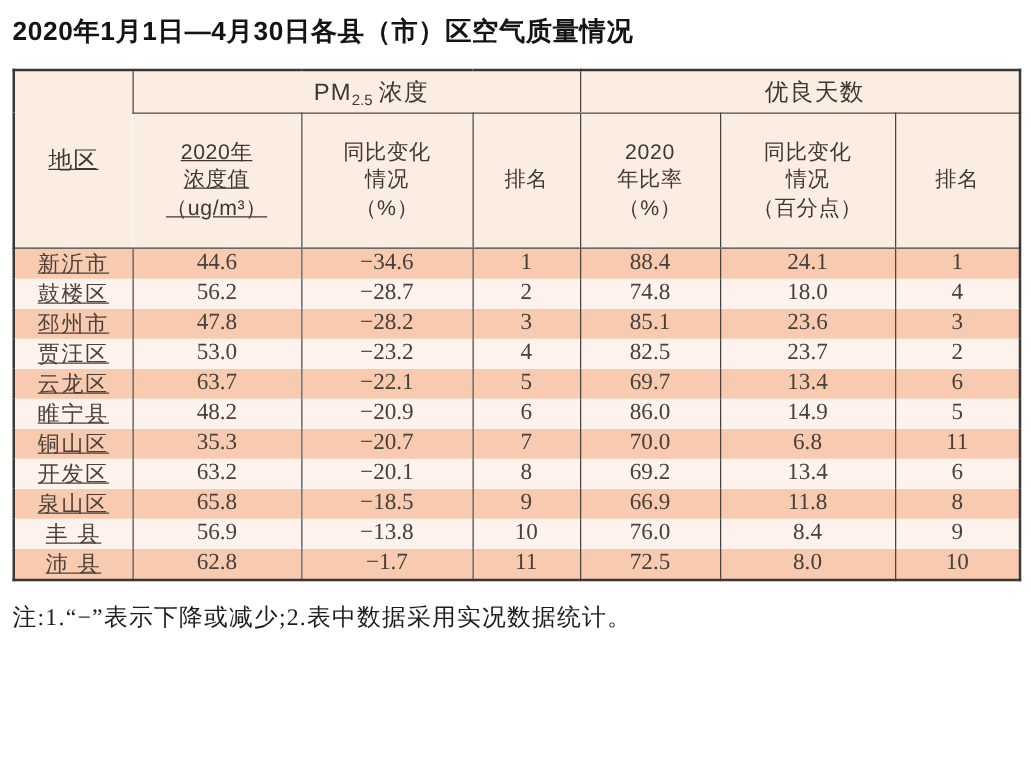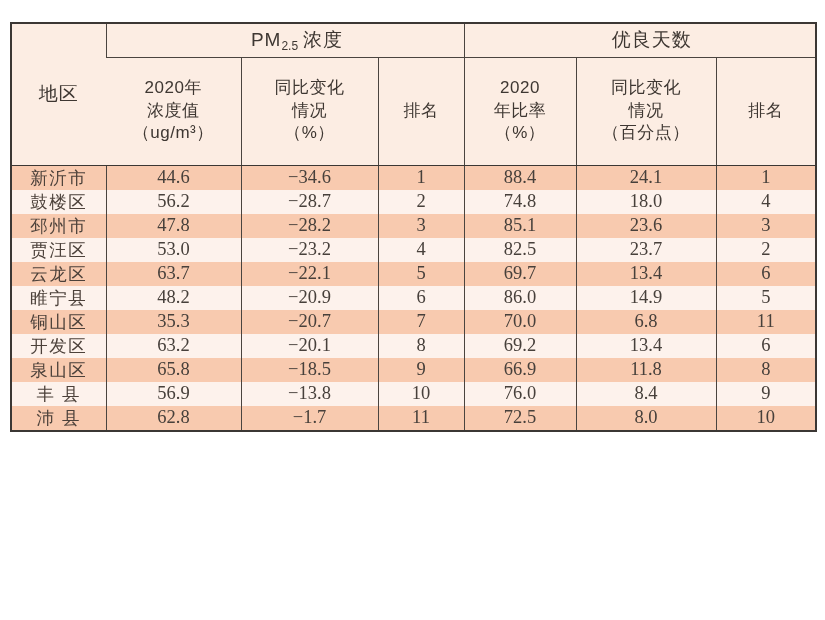--- a/index.html
+++ b/index.html
@@ -18,21 +18,21 @@
     width:805px;margin:16px 0 0 2px;
     border:2px solid #3b3734;
   }
   table.air th, table.air td{
     padding:0;text-align:center;vertical-align:middle;
     overflow:hidden;
   }
   
   table.air col{}
   table.air th, table.air td{border-left:1px solid #4a443f;}
-  table.air th:first-child, table.air td:first-child{border-left:none;}
+  table.air th:first-child, table.air td:first-child{border-left:none;text-decoration:underline;}
 
   thead th{
     background:#fcede3;color:#3e3732;font-weight:normal;
   }
   tr.group-row{height:34px;}
   tr.group-row th{font-size:19px;letter-spacing:1px;}
   tr.group-row th.groupcell{border-bottom:1px solid #4a443f;padding-left:24px;}
   tr.sub-row{height:108px;}
   tr.sub-row th{
     font-size:17px;line-height:1.32;letter-spacing:0.5px;
@@ -59,20 +59,21 @@
   .footnote{
     margin:16px 0 0 2px;
     font-family:"Liberation Serif","DejaVu Serif",serif;
     font-size:19px;color:#1d1d1d;letter-spacing:1px;
   }
 </style>
 </head>
 <body>
 
 <div class="page">
+  <div class="title">2020年1月1日—4月30日各县（市）区空气质量情况</div>
 
   <table class="air">
     <colgroup>
       <col style="width:95px">
         <col style="width:135px">
         <col style="width:137px">
       <col style="width:86px">
         <col style="width:112px">
         <col style="width:140px">
       <col style="width:100px">
@@ -196,13 +197,14 @@
         <td class="num">62.8</td>
         <td class="num">−1.7</td>
         <td class="num">11</td>
         <td class="num">72.5</td>
         <td class="num">8.0</td>
         <td class="num">10</td>
       </tr>
     </tbody>
   </table>
 
+  <div class="footnote">注:1.“−”表示下降或减少;2.表中数据采用实况数据统计。</div>
 </div>
 
 </body></html>

